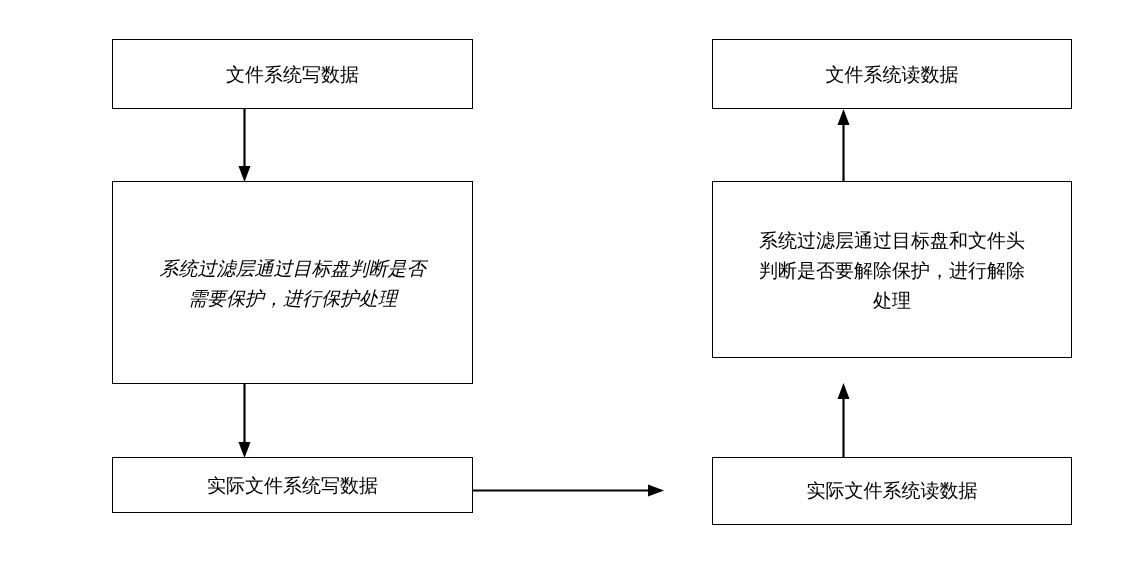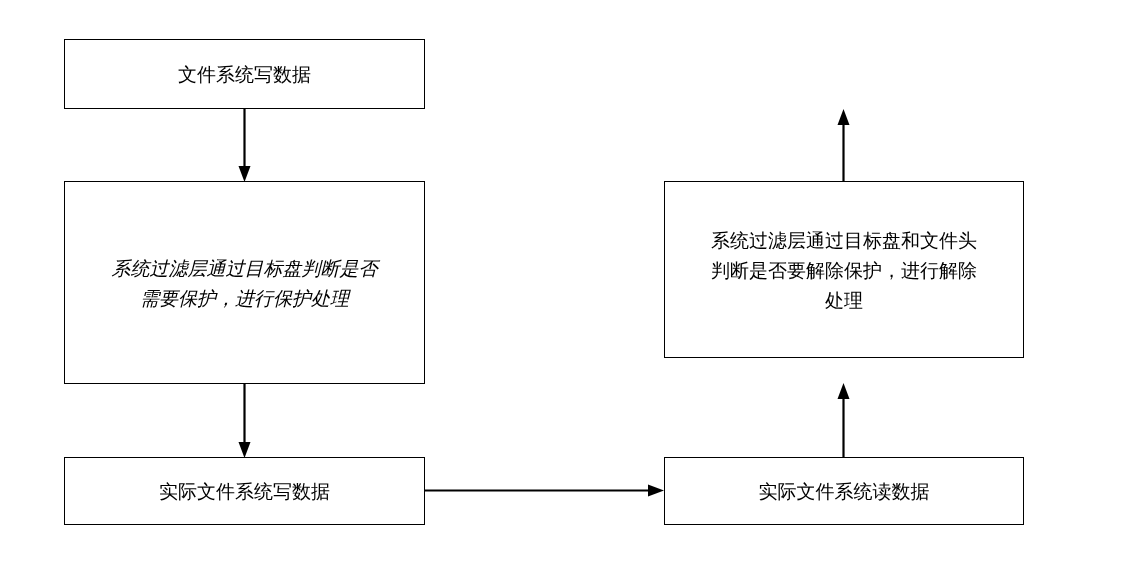--- a/index.html
+++ b/index.html
@@ -27,59 +27,61 @@
     background: #ffffff;
     display: flex;
     align-items: center;
     justify-content: center;
     text-align: center;
     font-size: 19px;
     line-height: 30px;
     color: #000000;
     padding: 0 6px;
     white-space: pre-line;
+    margin-left: 48px;
   }
   
   #node-fs-write {
     left: 64px;
     top: 39px;
     width: 361px;
     height: 70px;
   }
   #node-filter-write {
     left: 64px;
     top: 181px;
     width: 361px;
     height: 203px;
     font-style: italic;
   }
   #node-real-write {
     left: 64px;
     top: 457px;
     width: 361px;
-    height: 68px;
+    height: 56px;
   }
   
   #node-fs-read {
     left: 664px;
     top: 39px;
     width: 360px;
     height: 70px;
   }
   #node-filter-read {
     left: 664px;
     top: 181px;
     width: 360px;
     height: 177px;
   }
   #node-real-read {
     left: 664px;
     top: 457px;
     width: 360px;
     height: 68px;
+    font-family: Liberation Serif, serif;
   }
   #edges {
     position: absolute;
     left: 0;
     top: 0;
     width: 1121px;
     height: 578px;
     pointer-events: none;
   }
   .edge-line {
@@ -125,20 +127,21 @@
     </g>
   </svg>
 
   <div class="node" id="node-fs-write">文件系统写数据</div>
 
   <div class="node" id="node-filter-write">系统过滤层通过目标盘判断是否
 需要保护，进行保护处理</div>
 
   <div class="node" id="node-real-write">实际文件系统写数据</div>
 
+  <div class="node" id="node-fs-read">文件系统读数据</div>
 
   <div class="node" id="node-filter-read">系统过滤层通过目标盘和文件头
 判断是否要解除保护，进行解除
 处理</div>
 
   <div class="node" id="node-real-read">实际文件系统读数据</div>
 
 </div>
 
 </body></html>

